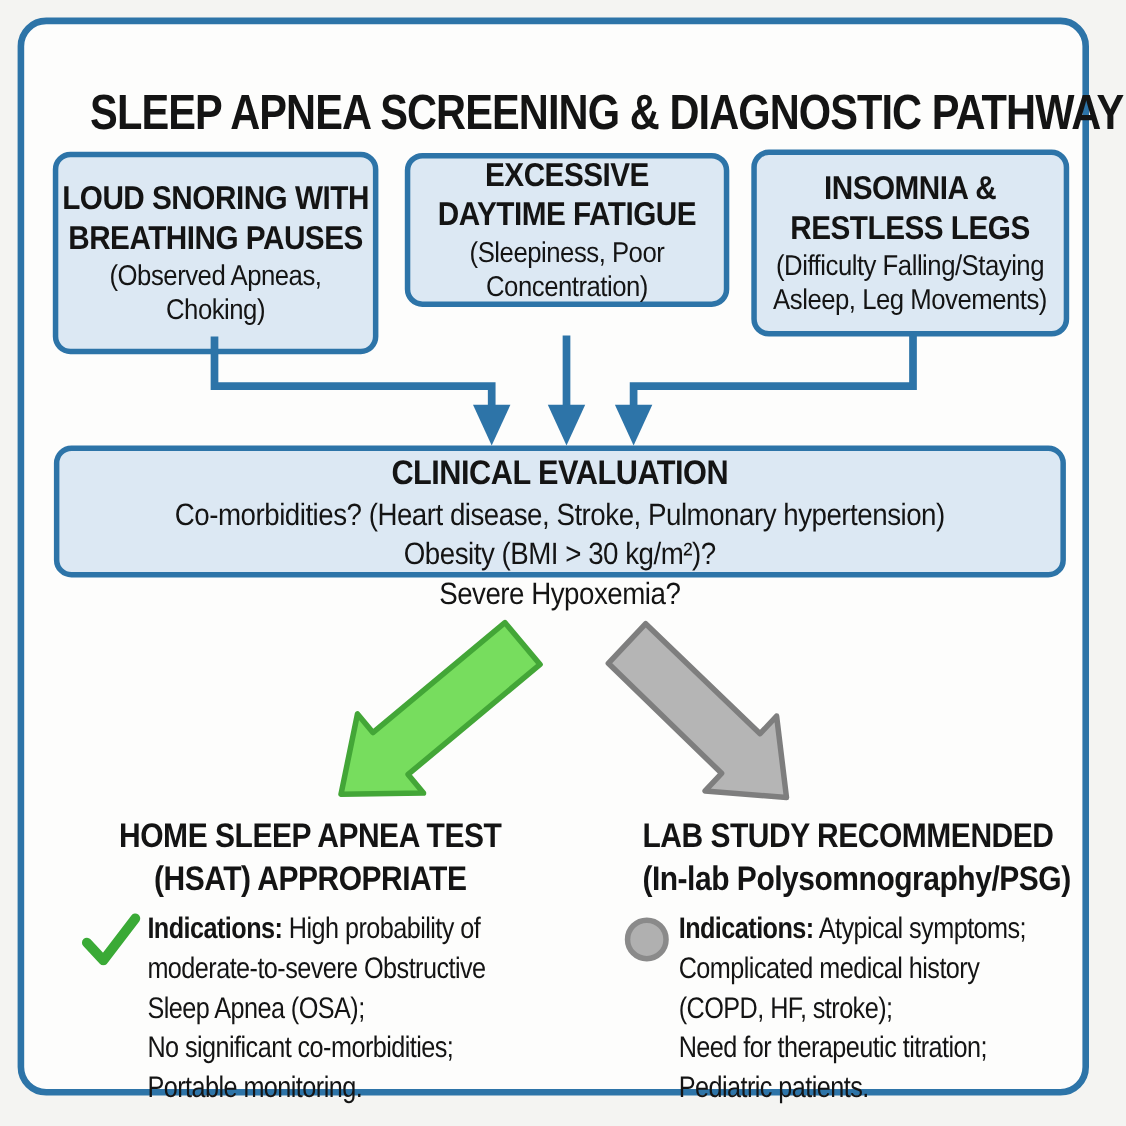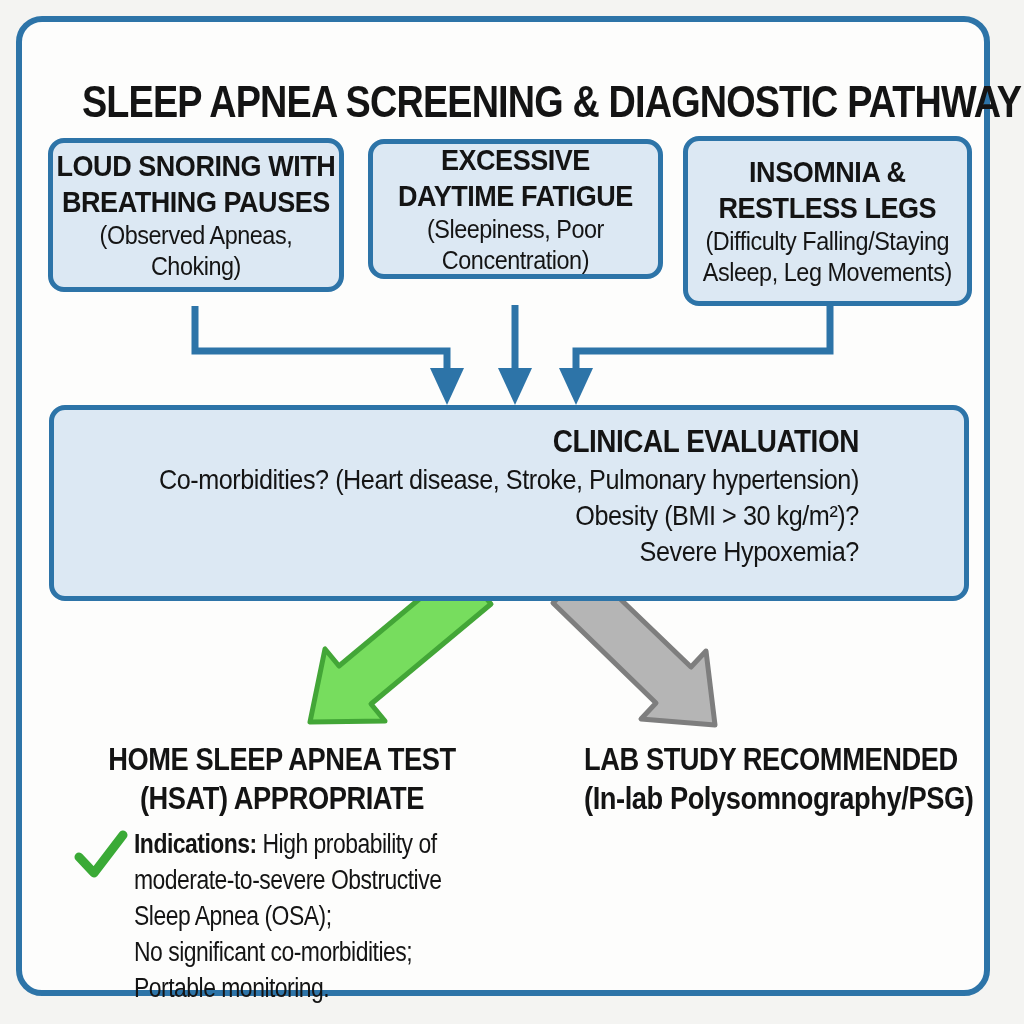--- a/index.html
+++ b/index.html
@@ -19,29 +19,29 @@
     text-align:center; font-weight:bold; font-size:45px; line-height:56px;
     letter-spacing:-1px; white-space:nowrap;
     transform:scaleX(0.84); transform-origin:center top;
   }
   .box {
     position:absolute; box-sizing:border-box;
     background:#dce8f3; border:5px solid #2d74a8; border-radius:16px;
     display:flex; flex-direction:column; justify-content:center; align-items:center;
     text-align:center;
   }
-  .b1 { left:48px;  top:138px; width:296px; height:154px; }
+  .b1 { left:48px;  top:138px; width:296px; height:184px; }
   .b2 { left:368px; top:139px; width:295px; height:140px; }
   .b3 { left:683px; top:136px; width:289px; height:170px; }
   .scale-c { transform:scaleX(0.9); transform-origin:center center; }
   .sym-title-line { font-weight:bold; font-size:30px; line-height:36px; white-space:nowrap; letter-spacing:-0.5px; }
   .sym-sub-line   { font-size:26px; line-height:31px; white-space:nowrap; letter-spacing:-0.5px; }
   .clinical {
-    left:49px; top:405px; width:920px; height:196px;
-    justify-content:flex-start; padding-top:12px;text-align:right;
+    left:49px; top:405px; width:920px; height:120px;
+    justify-content:flex-start; 
   }
   .clin-title { font-weight:bold; font-size:31px; line-height:40px; white-space:nowrap; letter-spacing:-0.5px; }
   .clin-line  { font-size:28px; line-height:36px; white-space:nowrap; letter-spacing:-0.5px; }
   svg.overlay { position:absolute; left:0; top:0; width:1024px; height:1024px; pointer-events:none; }
   .outcome { position:absolute; }
   .o-left  { left:72px;  top:740px; width:420px; }
   .o-right { left:560px; top:740px; width:400px; }
   .out-title {
     text-align:center; font-weight:bold; font-size:31px; line-height:39px;
     letter-spacing:-0.5px; transform:scaleX(0.88); transform-origin:center top;
@@ -137,13 +137,23 @@
       <div class="out-line">Portable monitoring.</div>
     </div>
   </div>
 </div>
 
 <div class="outcome o-right">
   <div class="out-title">
     <span class="out-title-line">LAB STUDY RECOMMENDED</span>
     <span class="out-title-line">(In-lab Polysomnography/PSG)</span>
   </div>
+  <div class="bullet-row">
+    <div class="circle-icon"></div>
+    <div class="out-text">
+      <div class="out-line"><span class="bold">Indications:</span> <span>Atypical symptoms;</span></div>
+      <div class="out-line">Complicated medical history</div>
+      <div class="out-line">(COPD, HF, stroke);</div>
+      <div class="out-line">Need for therapeutic titration;</div>
+      <div class="out-line">Pediatric patients.</div>
+    </div>
+  </div>
 </div>
 
 </body></html>

